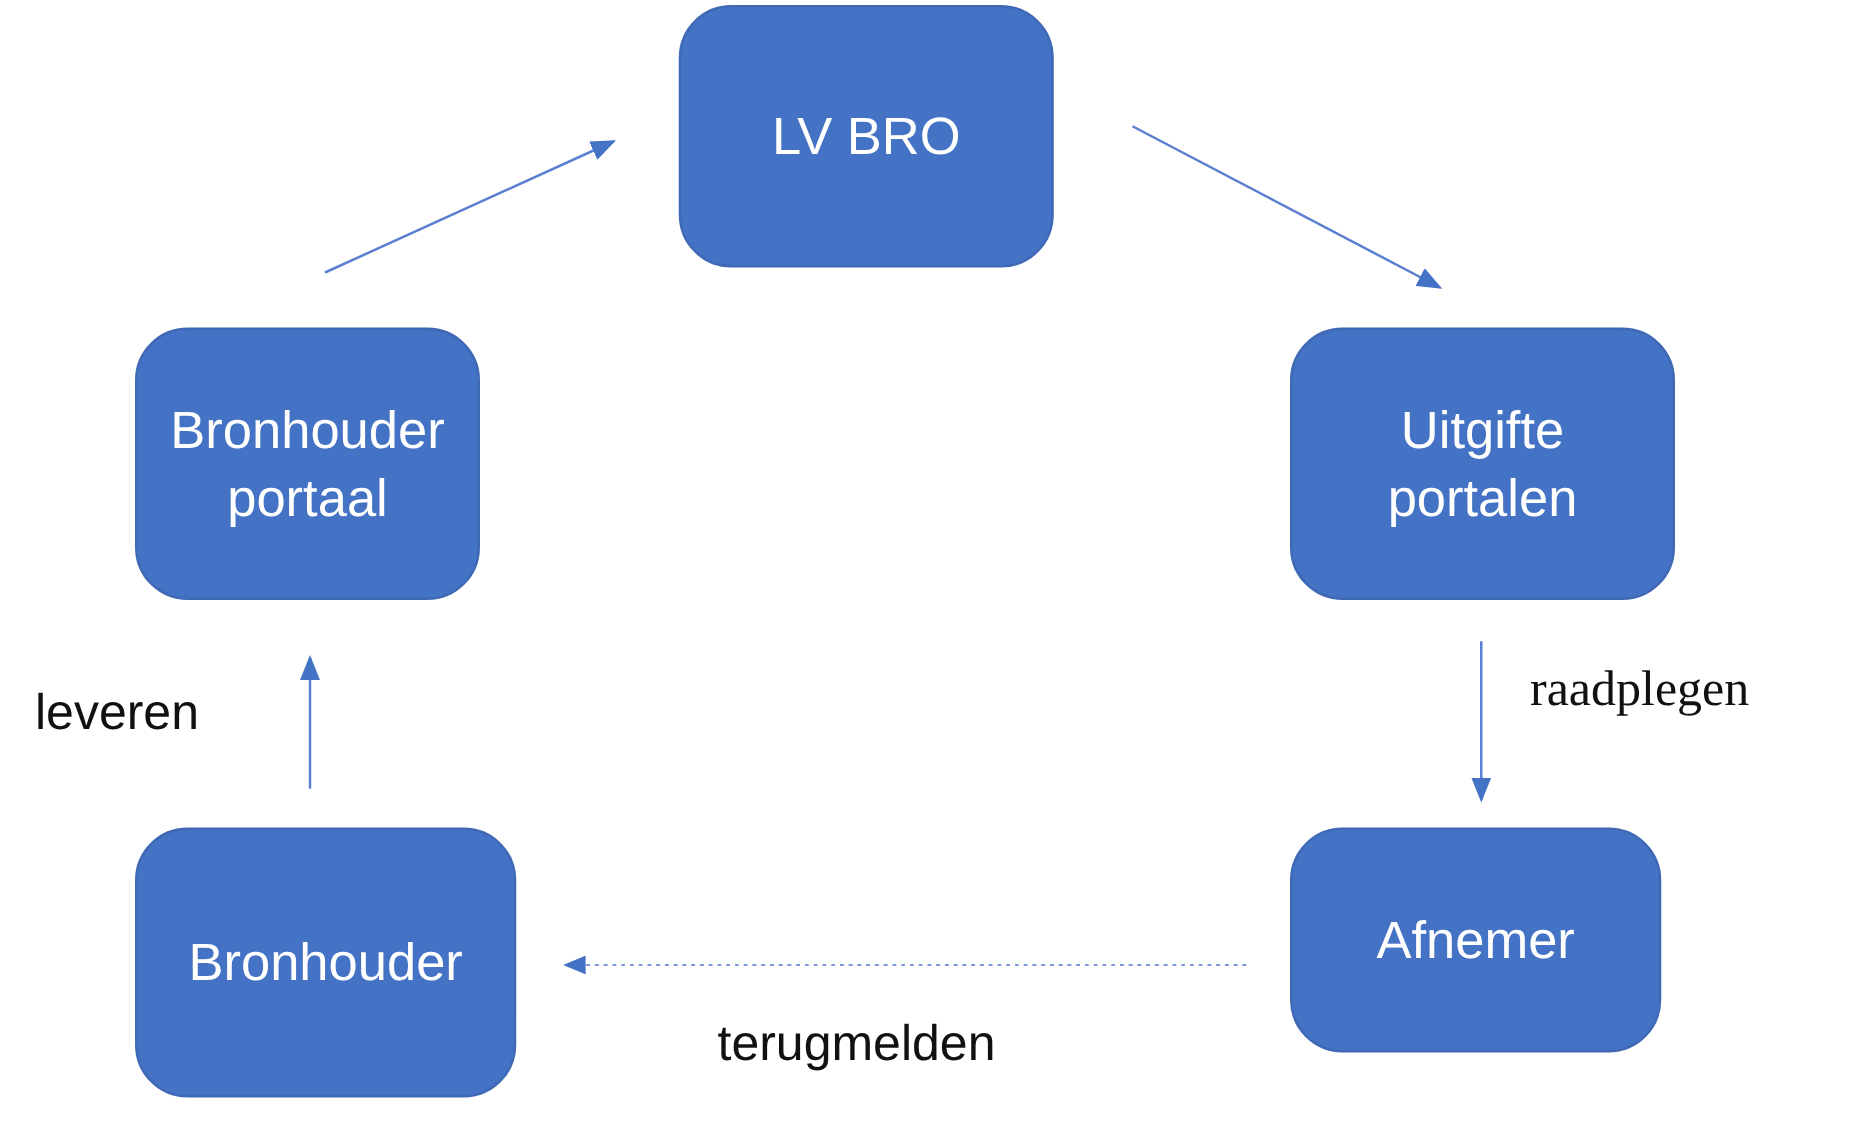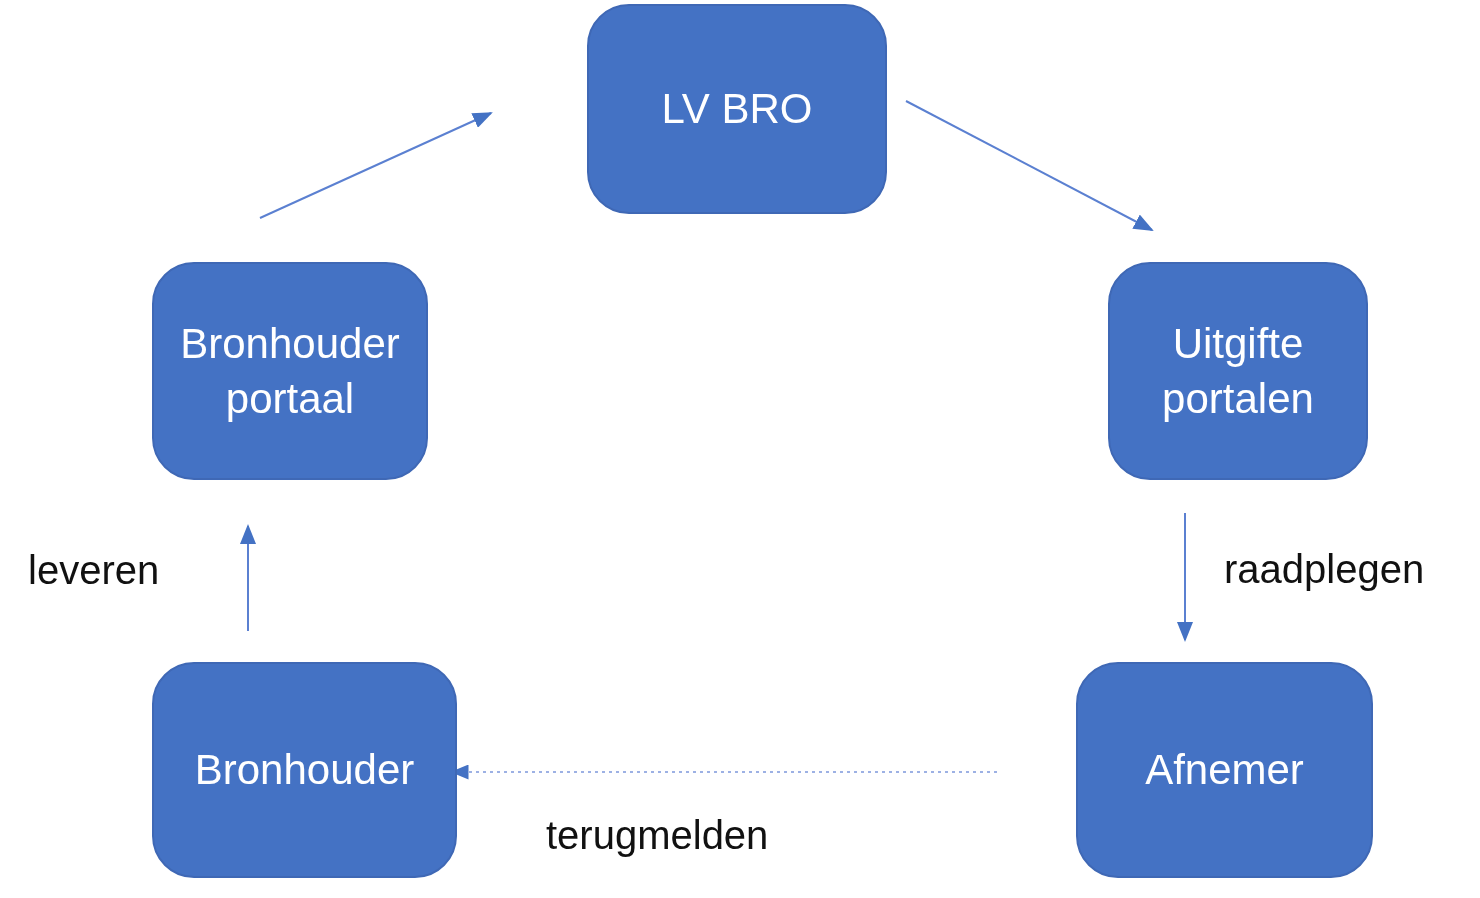--- a/index.html
+++ b/index.html
@@ -30,37 +30,36 @@
     border-radius: 42px;
     color: #ffffff;
     display: flex;
     align-items: center;
     justify-content: center;
     text-align: center;
     font-size: 42px;
     line-height: 1.32;
     box-sizing: border-box;
     padding: 0 18px;
-    margin-left: 44px;
   }
   .node-lvbro      { left: 543px;  top: 4px;   width: 300px; height: 210px; }
   .node-bronportaal{ left: 108px;  top: 262px; width: 276px; height: 218px; }
-  .node-uitgifte   { left: 1064px; top: 262px; width: 260px; height: 218px; }
+  .node-uitgifte   { left: 1032px; top: 262px; width: 308px; height: 218px; }
   .node-bronhouder { left: 108px;  top: 662px; width: 305px; height: 216px; }
-  .node-afnemer    { left: 1032px; top: 662px; width: 297px; height: 216px; }
+  .node-afnemer    { left: 1032px; top: 662px; width: 297px; height: 180px; }
   .edge-label {
     position: absolute;
     color: #111111;
     font-size: 40px;
     white-space: nowrap;
     text-align: center;
   }
   .label-leveren     { left: 28px;   top: 548px; }
-  .label-raadplegen  { left: 1224px; top: 547px; }
-  .label-terugmelden { left: 546px;  top: 813px; }
+  .label-raadplegen  { left: 1224px; top: 527px; font-family: Liberation Serif, serif; }
+  .label-terugmelden { left: 574px;  top: 813px; }
 </style>
 </head>
 <body>
 
 <div class="canvas">
 
   <svg class="edges" viewBox="0 0 1480 898" xmlns="http://www.w3.org/2000/svg">
     <defs>
       <marker id="arrowhead" markerUnits="strokeWidth" markerWidth="10" markerHeight="8" viewBox="0 0 10 8" refX="9" refY="4" orient="auto">
         <path d="M0,0 L10,4 L0,8 Z" fill="#4472C4"></path>

